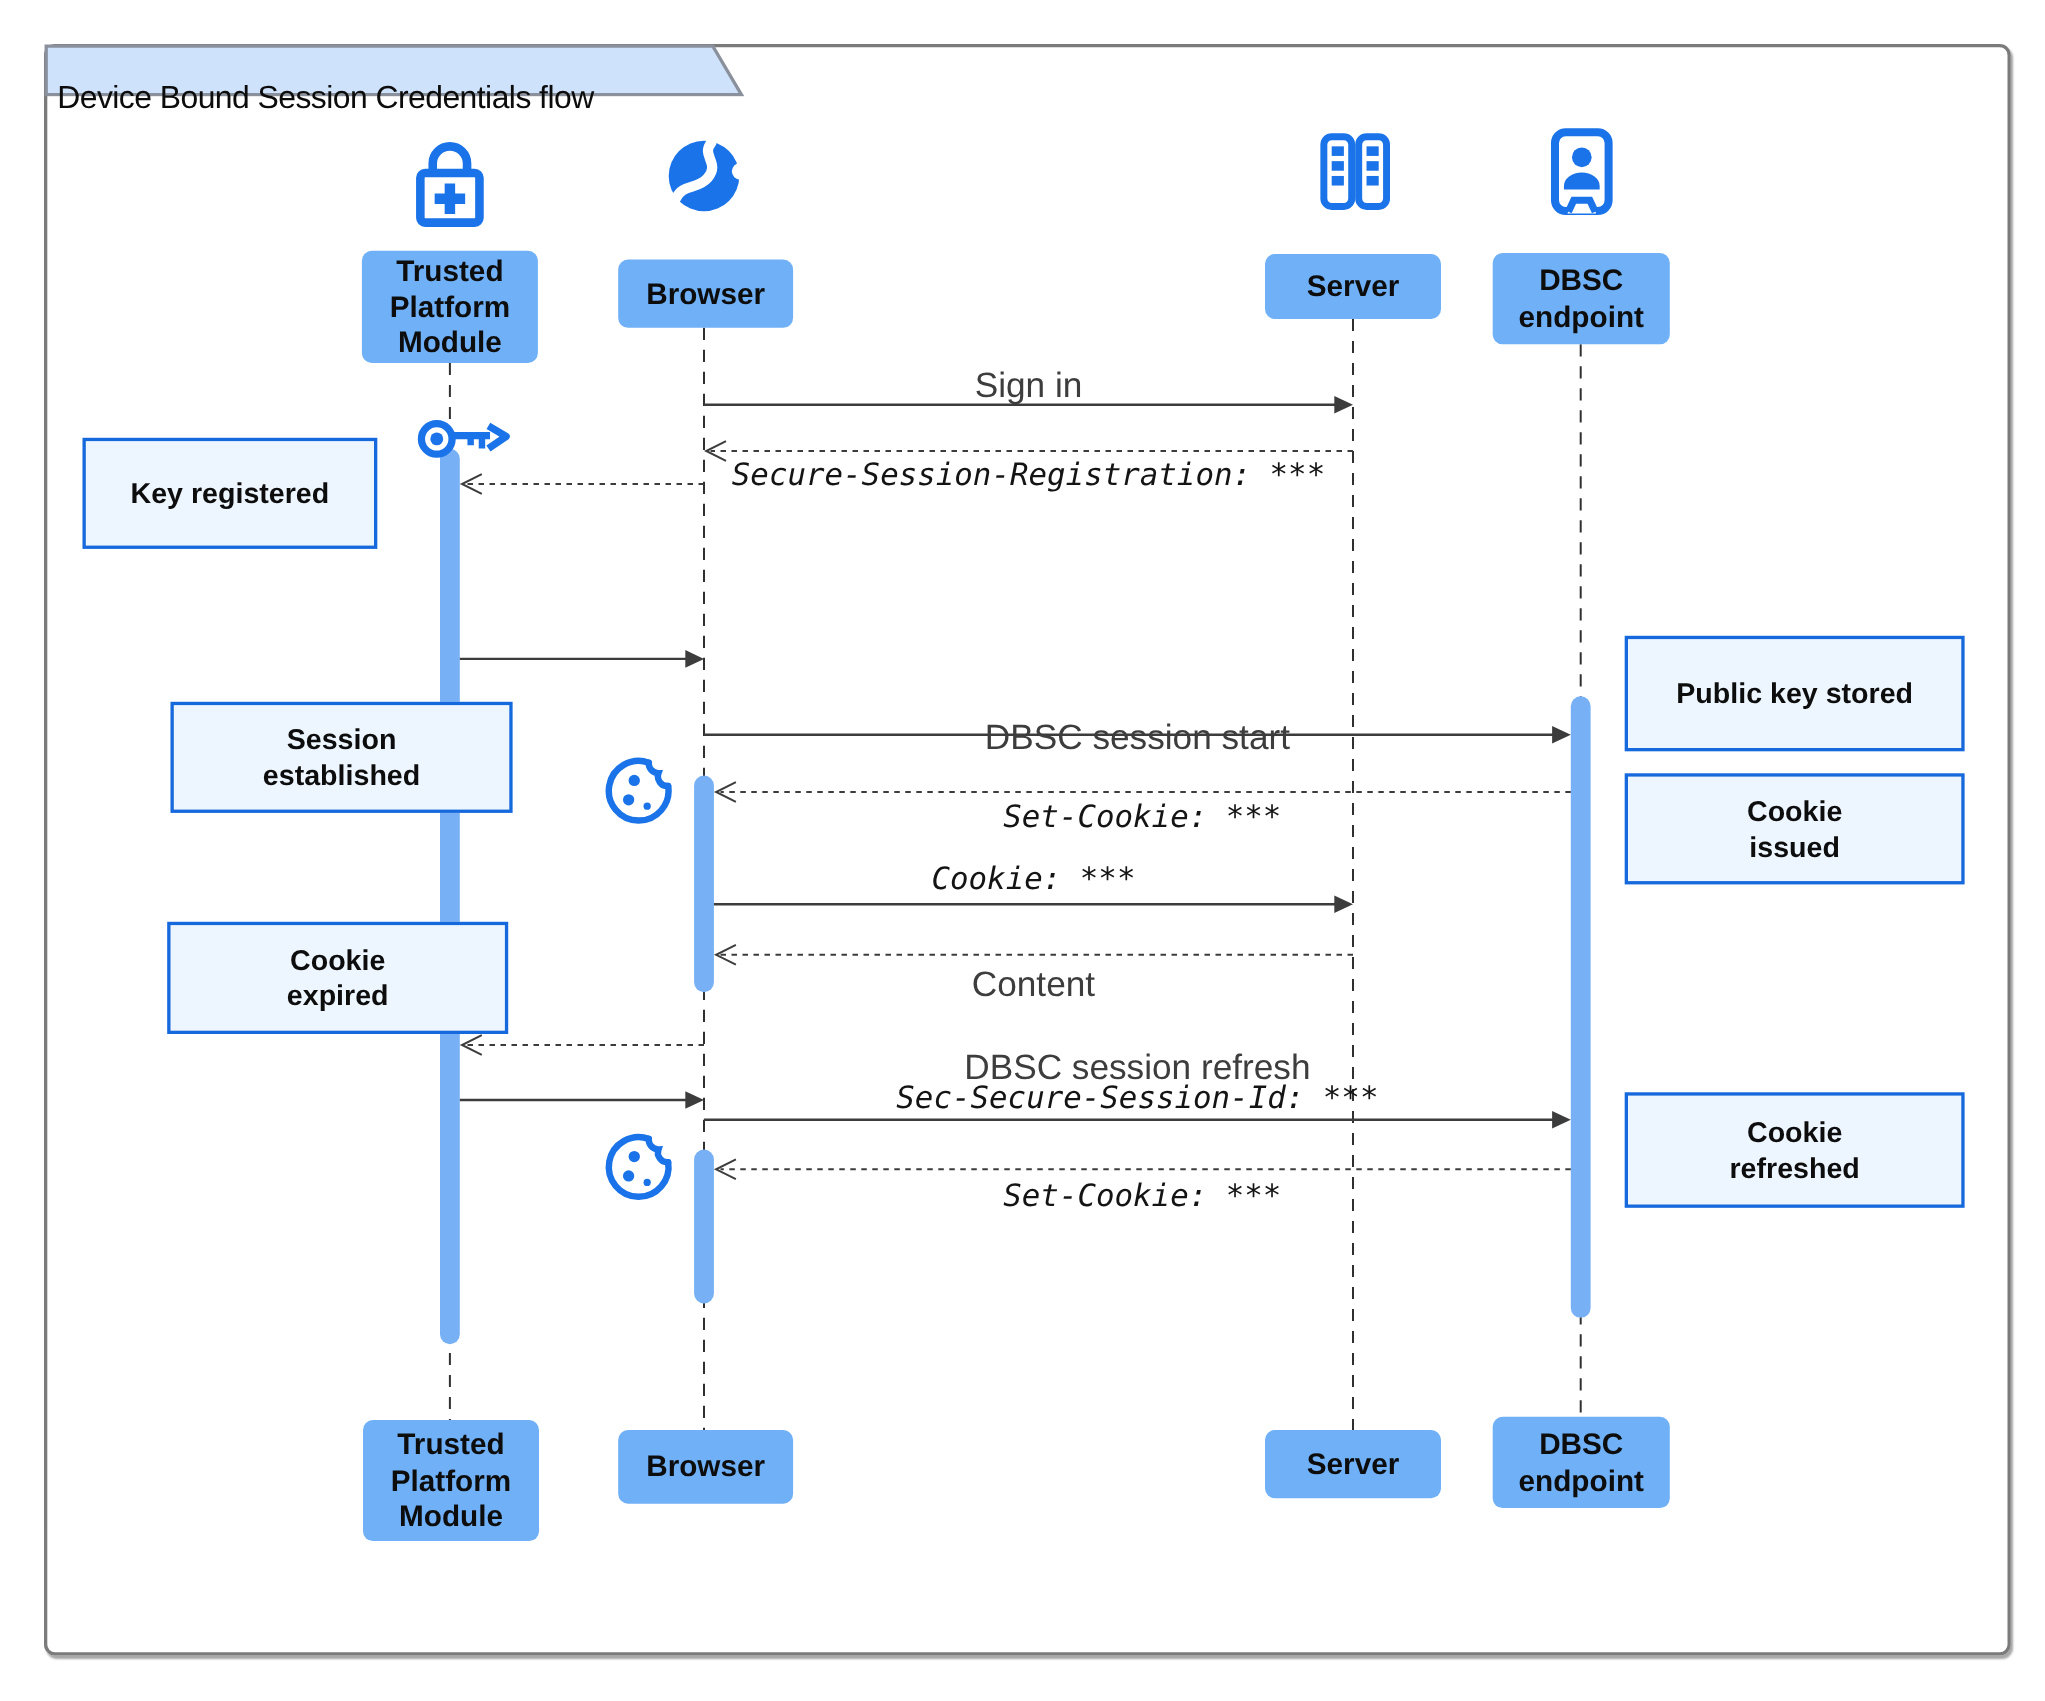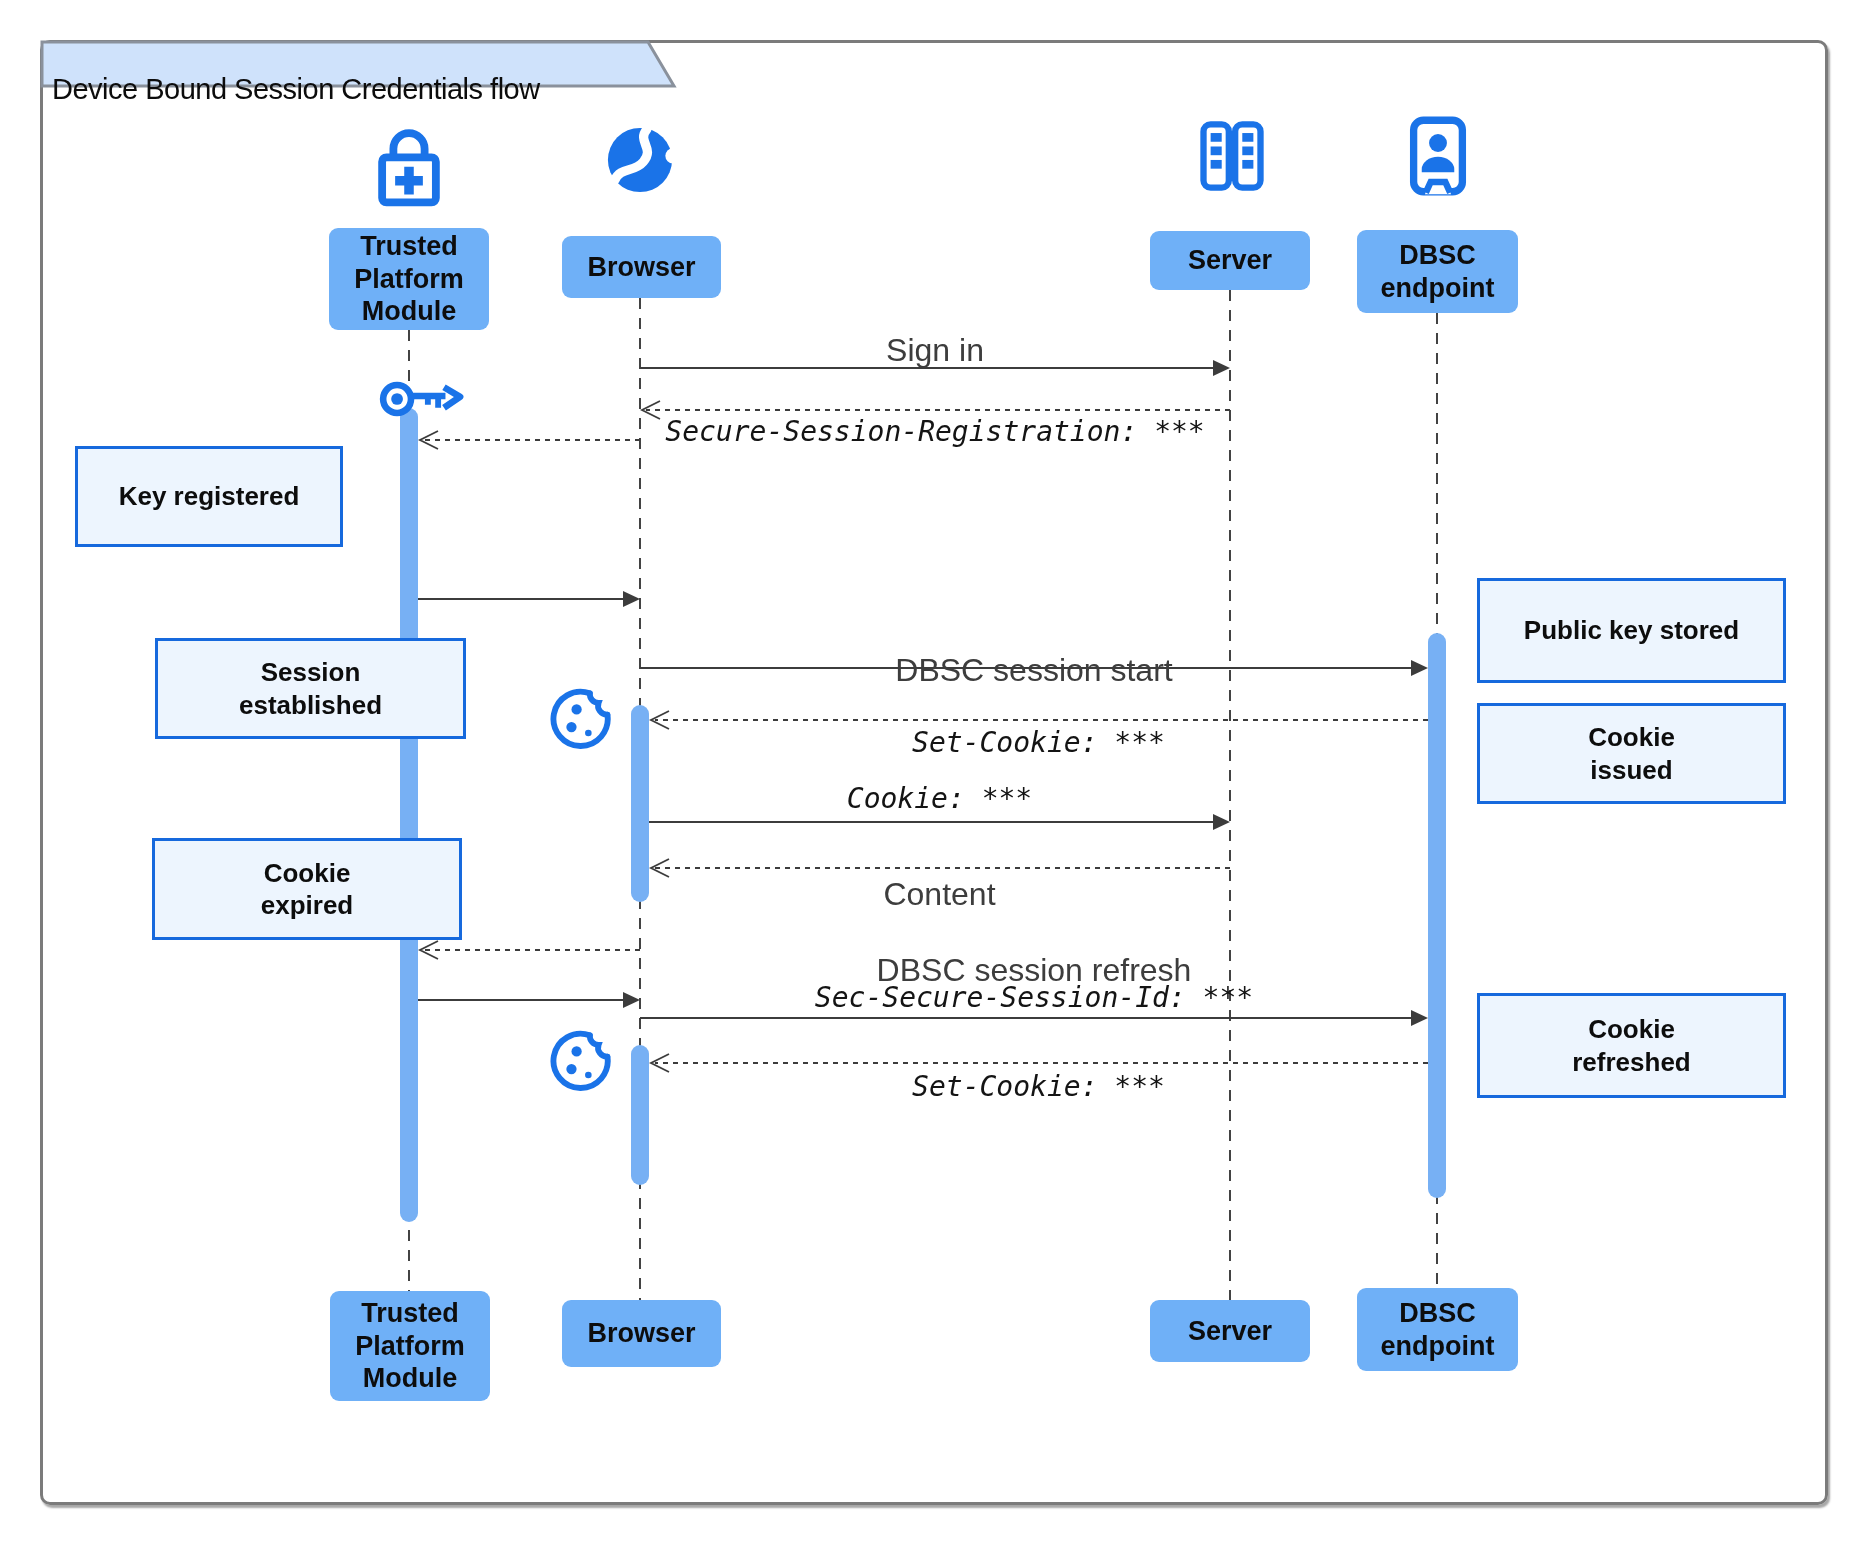--- a/index.html
+++ b/index.html
@@ -149,21 +149,21 @@
 endpoint</div>
 
   <div class="pbox" style="left:330px;top:1291px;width:160px;height:110px;">Trusted
 Platform
 Module</div>
   <div class="pbox" style="left:562px;top:1300px;width:159px;height:67px;">Browser</div>
   <div class="pbox" style="left:1150px;top:1300px;width:160px;height:62px;">Server</div>
   <div class="pbox" style="left:1357px;top:1288px;width:161px;height:83px;">DBSC
 endpoint</div>
 
-  <div class="note" style="left:75px;top:398px;width:262px;height:95px;margin-top:48px;">Key registered</div>
+  <div class="note" style="left:75px;top:398px;width:262px;height:95px;">Key registered</div>
   <div class="note" style="left:155px;top:638px;width:305px;height:95px;">Session
 established</div>
   <div class="note" style="left:1477px;top:578px;width:303px;height:99px;text-align:right;">Public key stored</div>
   <div class="note" style="left:1477px;top:703px;width:303px;height:95px;">Cookie
 issued</div>
   <div class="note" style="left:152px;top:838px;width:304px;height:96px;">Cookie
 expired</div>
   <div class="note" style="left:1477px;top:993px;width:303px;height:99px;">Cookie
 refreshed</div>
 

